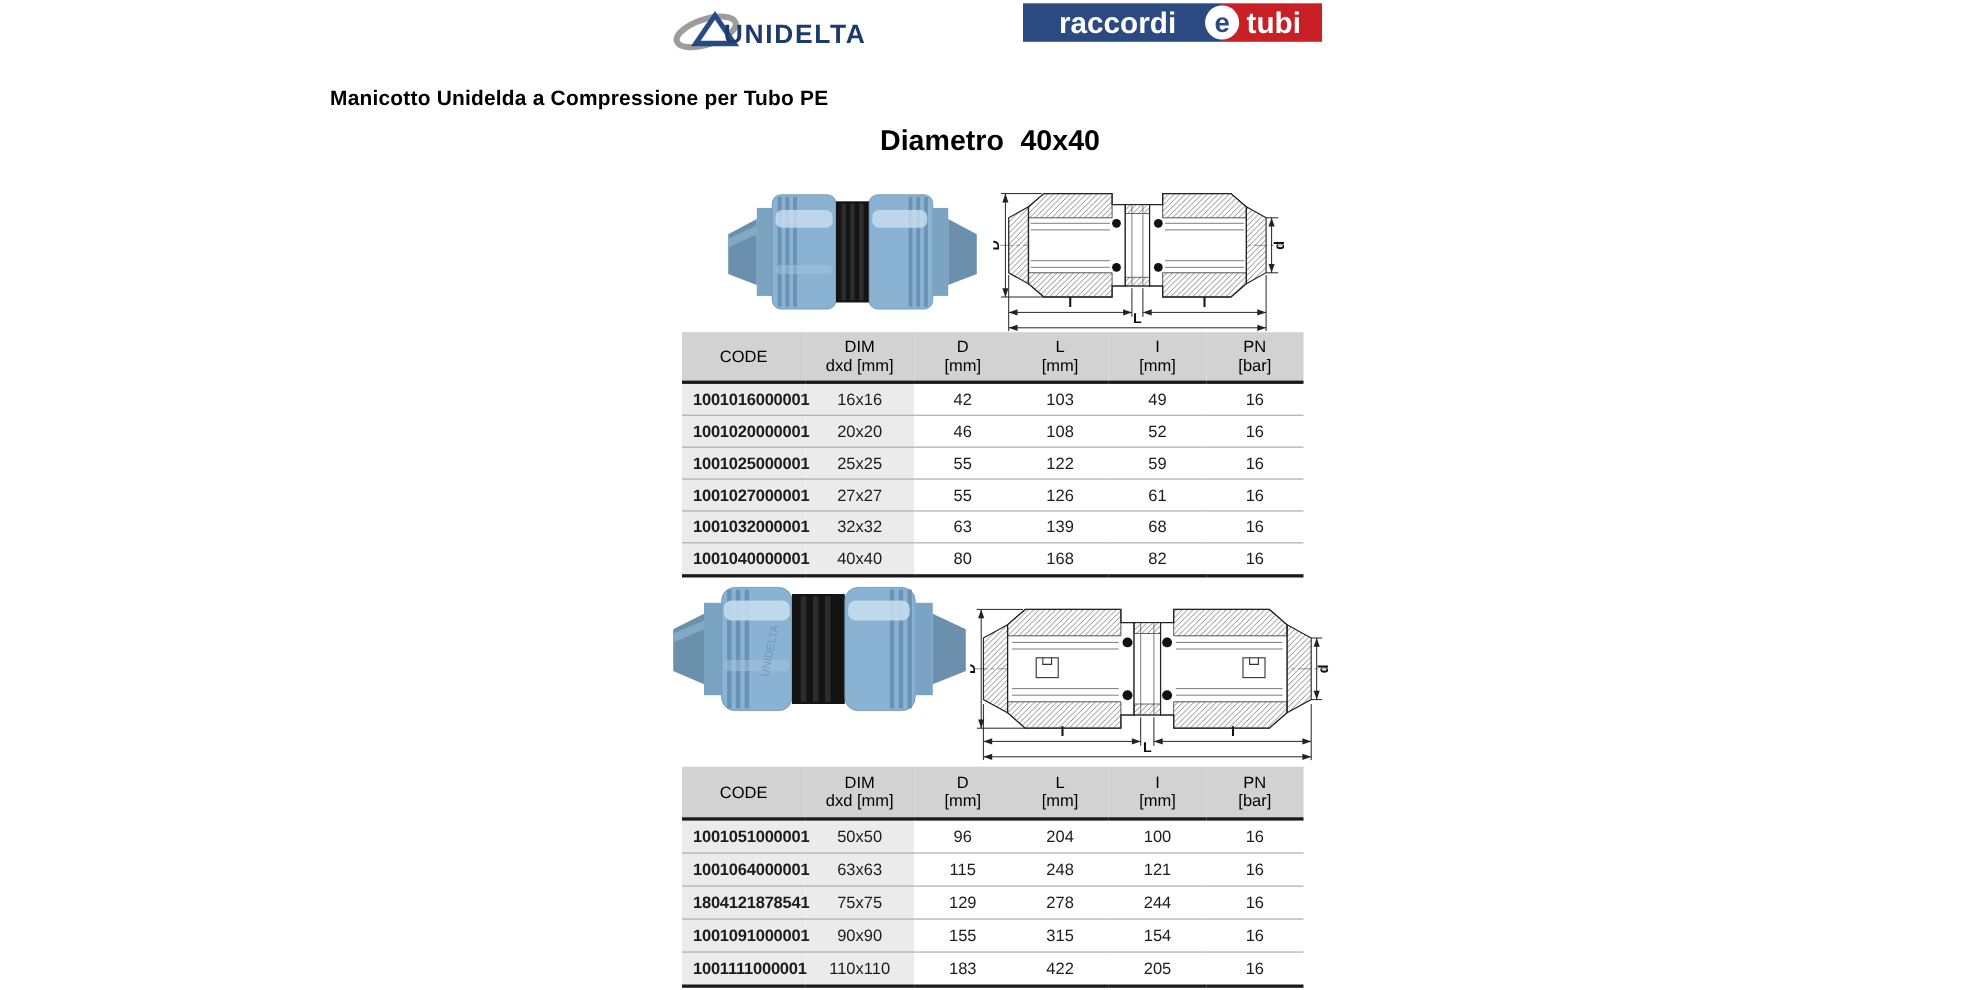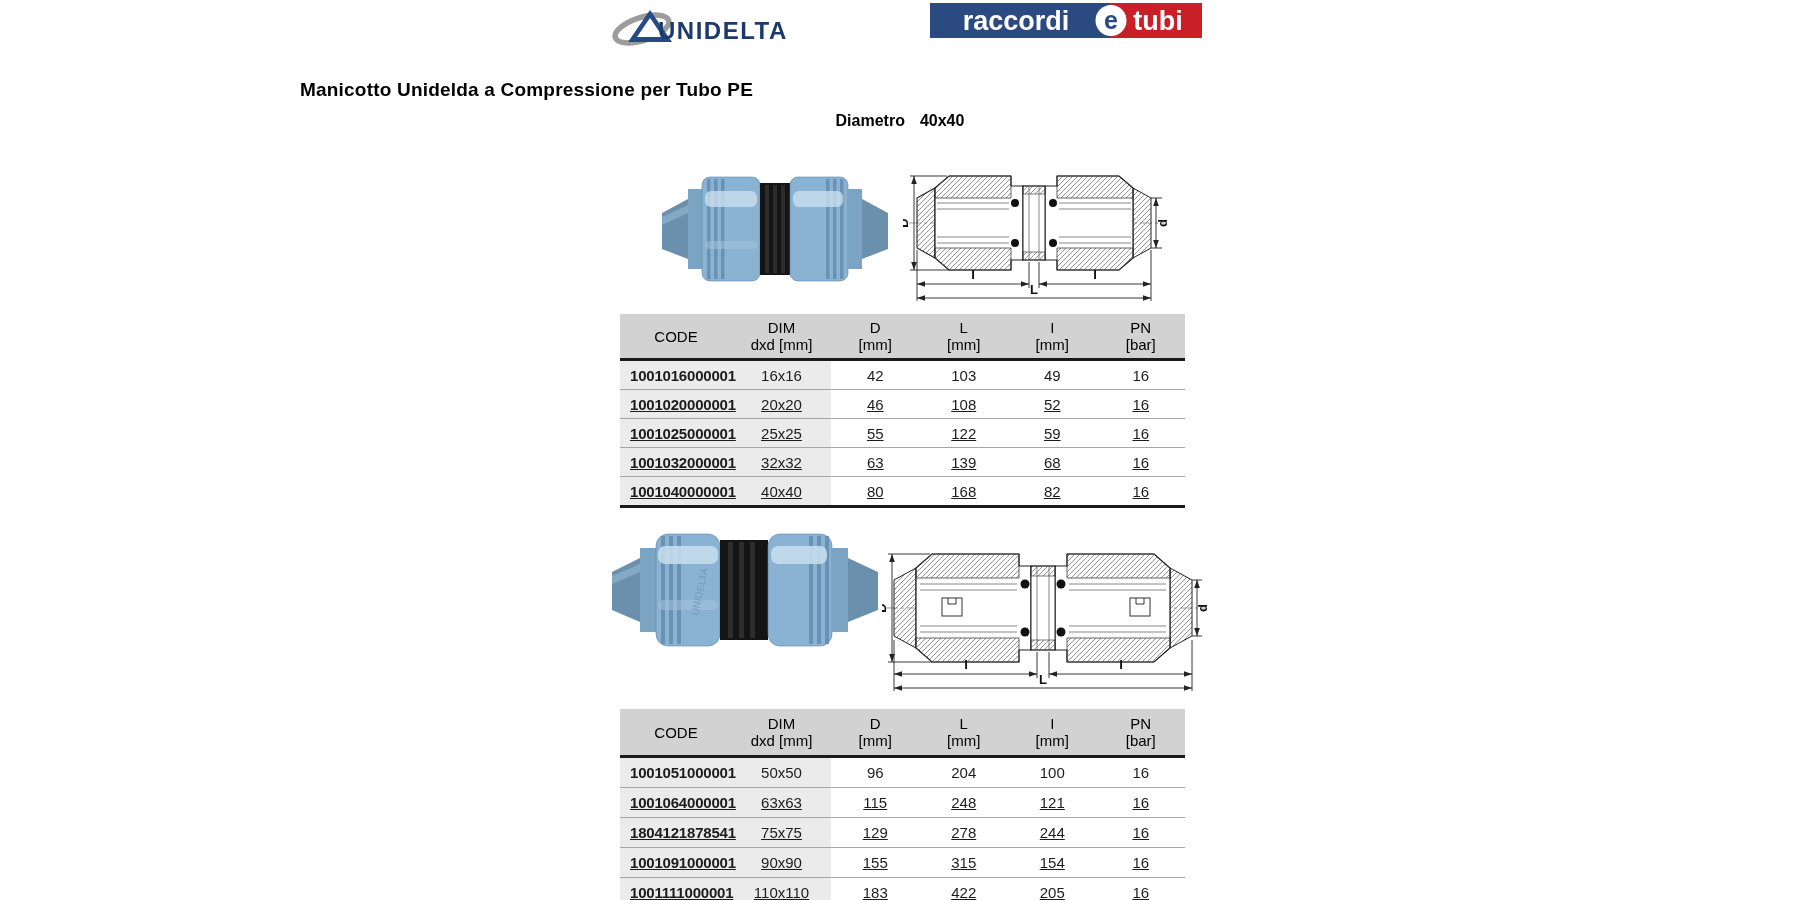--- a/index.html
+++ b/index.html
@@ -3,44 +3,44 @@
 <meta charset="utf-8">
 <style>
   html,body{margin:0;padding:0;background:#fff;}
   #canvas{position:relative;width:1476px;height:900px;background:#ffffff;
           font-family:"Liberation Sans",sans-serif;overflow:hidden;}
   .abs{position:absolute;}
 
   #page-title{left:300px;top:79px;width:1200px;text-align:left;
               font-size:19px;font-weight:bold;color:#000;letter-spacing:.2px;}
   #page-subtitle{left:300px;top:112px;width:1200px;text-align:center;
-                 font-size:16px;font-weight:bold;color:#000;}
+                 font-size:26px;font-weight:bold;color:#000;}
   #page-subtitle .sub-gap{display:inline-block;width:15px;}
 
   #logo-unidelta{left:612px;top:6px;}
   #logo-raccordietubi{left:930px;top:2px;}
 
   #photo1{left:660px;top:163px;}
   #drawing1{left:903px;top:146px;}
   #table1-wrap{left:620px;top:302px;}
   #photo2{left:610px;top:520px;}
   #drawing2{left:882px;top:522px;}
   #table2-wrap{left:620px;top:697px;}
 
   table.spec{border-collapse:collapse;table-layout:fixed;width:565px;
-             border-bottom:3px solid #1a1a1a;margin-top:12px;}
+             border-bottom:3px solid #1a1a1a;}
   table.spec thead th{background:#d2d2d2;border-bottom:3px solid #1a1a1a;
              font-weight:normal;font-size:15px;line-height:17px;height:44px;
              vertical-align:middle;padding:0;color:#000;}
   table.spec.large thead th{height:46px;}
   table.spec th:nth-child(1){width:112px;}
   table.spec th:nth-child(2){width:99px;}
   table.spec td{font-size:15px;text-align:center;color:#1c1c1c;padding:0;height:28px;}
   table.spec.large td{height:29px;}
-  table.spec tbody tr + tr td{border-top:1px solid #a6a6a6;text-decoration:underline;}
+  table.spec tbody tr + tr td{border-top:1px solid #a6a6a6;}
   table.spec td.shaded{background:#ebebeb;}
   table.spec td.code{text-align:center;padding-left:10px;font-weight:bold;letter-spacing:-.2px;}
 
   svg text{font-family:"Liberation Sans",sans-serif;}
   .dim-label{font-size:13px;font-weight:600;fill:#111;}
   .dims line{stroke:#222;stroke-width:0.9;}
   .dims .arr{fill:#222;}
   .bodyline{stroke:#222;stroke-width:1.1;}
 </style>
 </head>
@@ -205,20 +205,28 @@
             <td>108</td>
             <td>52</td>
             <td>16</td>
           </tr>
           <tr>
             <td class="shaded code">1001025000001</td>
             <td class="shaded">25x25</td>
             <td>55</td>
             <td>122</td>
             <td>59</td>
+            <td>16</td>
+          </tr>
+          <tr>
+            <td class="shaded code">1001027000001</td>
+            <td class="shaded">27x27</td>
+            <td>55</td>
+            <td>126</td>
+            <td>61</td>
             <td>16</td>
           </tr>
           <tr>
             <td class="shaded code">1001032000001</td>
             <td class="shaded">32x32</td>
             <td>63</td>
             <td>139</td>
             <td>68</td>
             <td>16</td>
           </tr>

